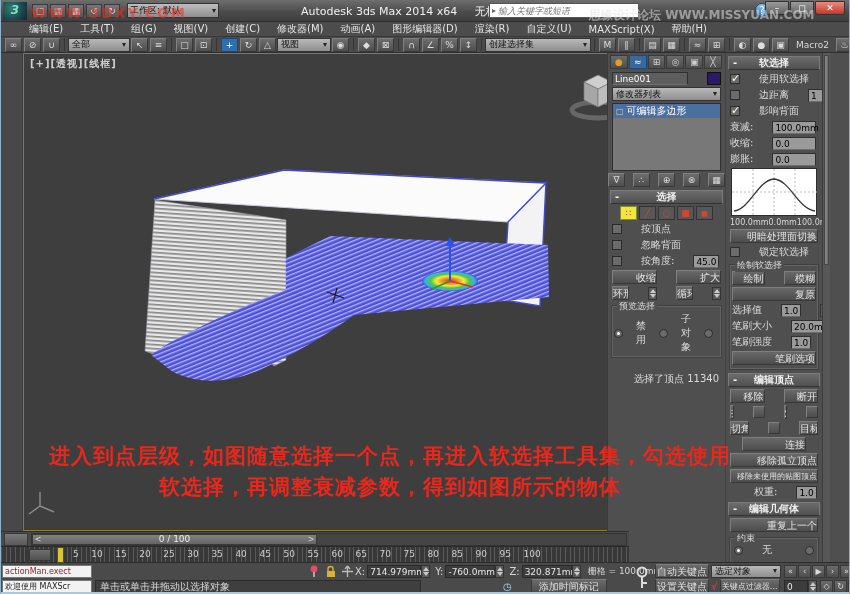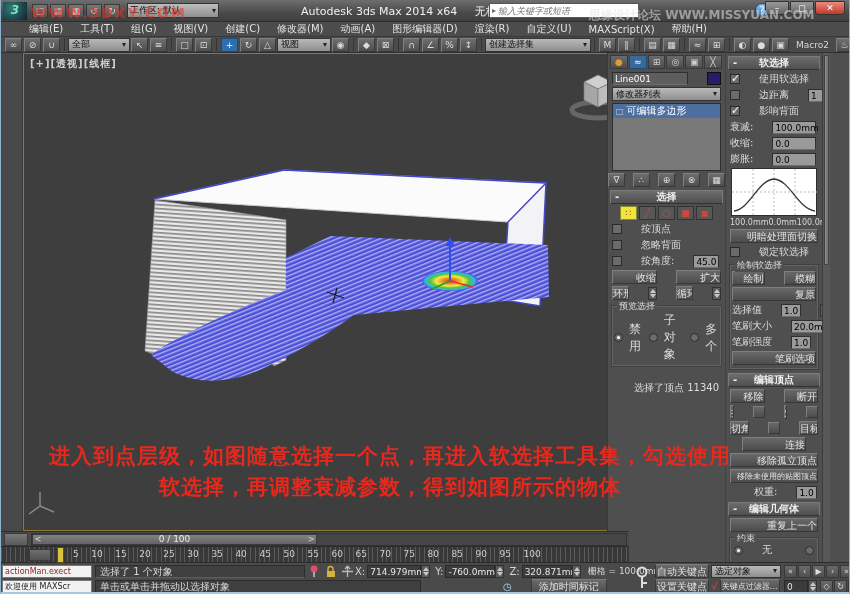--- a/index.html
+++ b/index.html
@@ -337,21 +337,21 @@
             <i class="d"></i>
           </span>
         <div class="b">循环</div>
         <span class="spin">
             <i class="u"></i>
             <i class="d"></i>
           </span>
       </div>
       <div class="grp">
         <span class="gt">预览选择</span>
-        <div class="r" style="margin:1px 0;gap:6px;font-size:12px">
+        <div class="r" style="margin:1px 0;gap:13px;font-size:10px">
           <span class="rad on"></span>
             <span>禁用</span>
           <span class="rad"></span>
             <span>子对象</span>
           <span class="rad"></span>
             <span>多个</span>
         </div>
       </div>
       <div class="stat">选择了顶点 11340</div>
     </div>
@@ -560,23 +560,20 @@
   </div>
 
   <div id="statusbar">
     <div class="srow" style="left:1px;top:1px">
         <div class="script" style="width:90px;color:#8a1f1f">actionMan.exect</div>
       </div>
     <div class="srow" style="left:1px;top:16px">
         <div class="script" style="width:90px;color:#222">欢迎使用 MAXScr</div>
       </div>
 
-    <div class="srow" style="left:94px;top:1px">
-        <div class="sfield" style="width:210px">选择了 1 个对象</div>
-      </div>
     <div class="srow" style="left:94px;top:16px">
         <div class="sfield" style="width:326px">单击或单击并拖动以选择对象</div>
       </div>
 
     <div class="srow" style="left:307px;top:1px">
       <svg width="13" height="13">
           <circle cx="6" cy="4" r="3.4" fill="#e84a6a"></circle>
           <line x1="6" y1="7" x2="6" y2="12" stroke="#c9c9c9" stroke-width="1.5"></line>
         </svg>
       <svg width="13" height="13" style="margin-left:3px">

